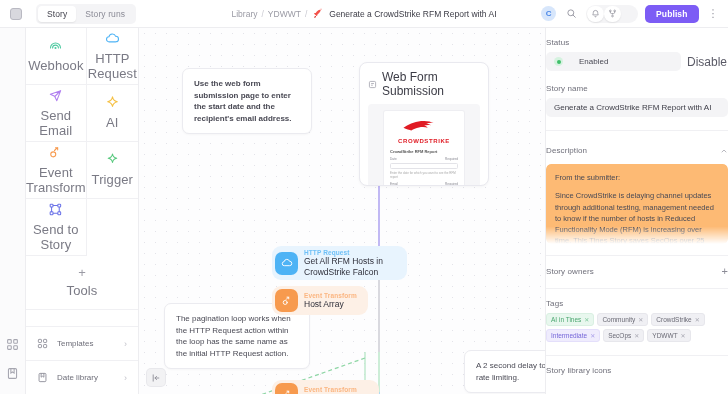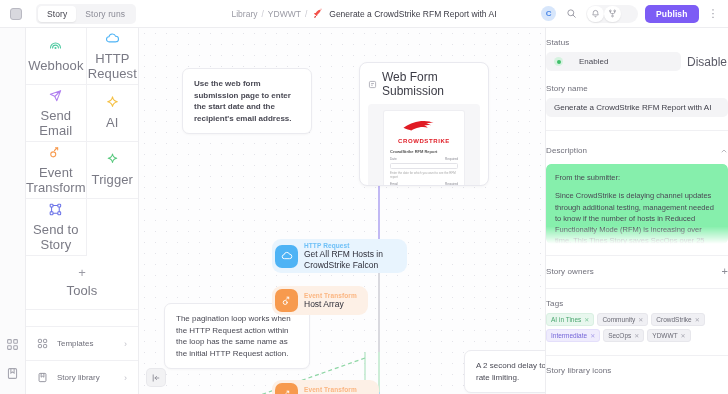--- a/index.html
+++ b/index.html
@@ -161,21 +161,21 @@
   }
   .node-ico {
     width: 23px; height: 23px; border-radius: 7px;
     display: flex; align-items: center; justify-content: center;
     flex: 0 0 auto;
   }
   .node-txt { display: flex; flex-direction: column; gap: 0px; }
   .node-type { font-size: 6.5px; font-weight: bold; letter-spacing: .1px; }
   .node-name { font-size: 8.5px; color: #2f2f3a; line-height: 1.25; }
 
-  .node-http { left: 133px; top: 211px; }
+  .node-http { left: 133px; top: 218px; }
   .node-http .node-chip { background: #e8f4fe; }
   .node-http .node-ico { background: #4eb3f5; }
   .node-http .node-type { color: #6fc0f7; }
 
   .node-host { left: 133px; top: 258px; }
   .node-host .node-chip { background: #fdf0e6; }
   .node-host .node-ico { background: #f79a4e; }
   .node-host .node-type { color: #fbb682; }
 
   .node-more { left: 133px; top: 312px; }
@@ -221,21 +221,21 @@
     background: #f4f4f6; border-radius: 5px; height: 19px;
     display: flex; align-items: center; padding: 0 8px;
     font-size: 8px; color: #3c3c46; cursor: text;
     white-space: nowrap; overflow: hidden;
   }
   .p-head {
     display: flex; align-items: center; justify-content: space-between;
     margin-bottom: 5px;
   }
   .desc-box {
-    background: #86efac; border-radius: 5px; padding: 8px 9px;
+    background: #fdba74; border-radius: 5px; padding: 8px 9px;
     font-size: 7.5px; line-height: 1.5; color: #4a4a55;
     height: 80px; overflow: hidden;
     -webkit-mask-image: linear-gradient(to bottom, #000 78%, transparent 100%);
     mask-image: linear-gradient(to bottom, #000 78%, transparent 100%);
   }
   .desc-box p { margin-bottom: 7px; }
   .hr { border-top: 1px solid #f0f0f3; margin: 11px 0 10px; }
   .plus-small { color: #8b8b96; font-size: 11px; line-height: 1; cursor: pointer; font-weight: 300;}
   .tags { display: flex; flex-wrap: wrap; gap: 3px; }
   .tag {
@@ -423,21 +423,21 @@
         <span class="chev-r">›</span>
       </div>
 
       <div class="pal-row">
         <span>
           <svg viewBox="0 0 16 16" width="11" height="11" fill="none" stroke="#8b8b96" stroke-width="1.3">
             <rect x="3" y="2" width="10" height="12" rx="1.5"></rect>
               <path d="M6 2v5.5l2-1.4 2 1.4V2"></path>
           </svg>
         </span>
-        <span class="pal-row-lbl">Story library</span>
+        <span class="pal-row-lbl">Date library</span>
         <span class="chev-r">›</span>
       </div>
     </div>
 
     <div class="canvas">
 
       <svg class="wire" style="left:0;top:0;width:100%;height:100%">
         <line x1="240" y1="158" x2="240" y2="223" stroke="#a79bf0" stroke-width="1.4"></line>
         <line x1="240" y1="223" x2="240" y2="270" stroke="#c9c9d2" stroke-width="1.4"></line>
         <line x1="240" y1="270" x2="240" y2="324" stroke="#c9c9d2" stroke-width="1.4"></line>

